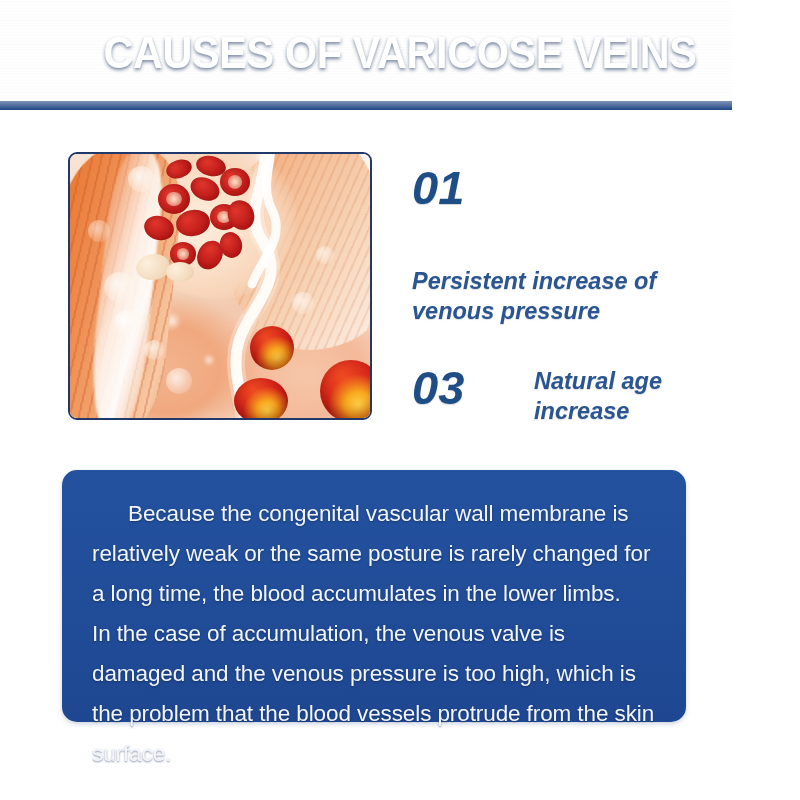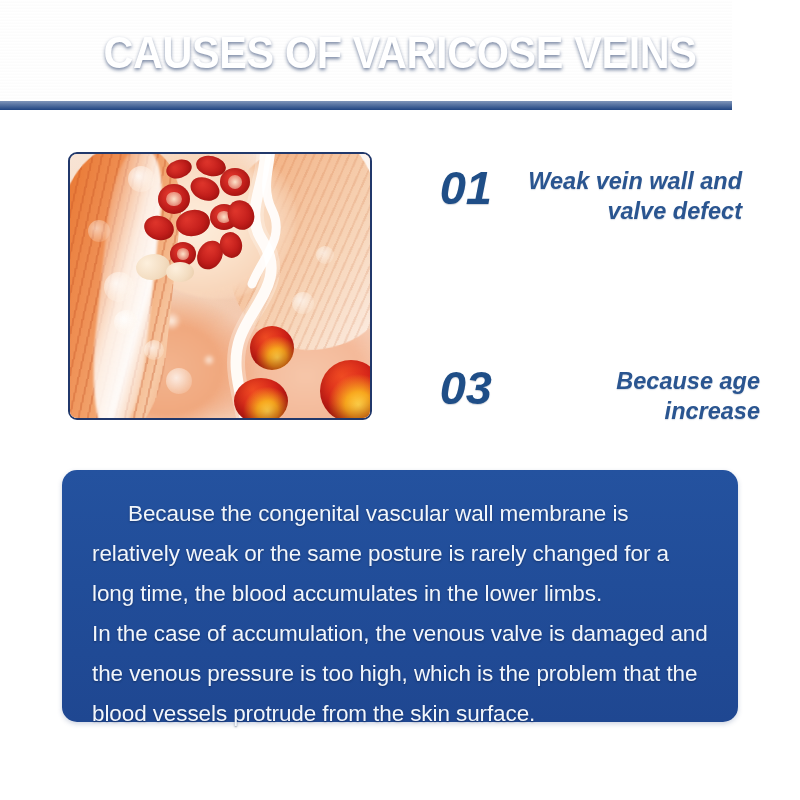--- a/index.html
+++ b/index.html
@@ -221,22 +221,21 @@
   .causes {
     position: absolute;
     left: 400px;
     top: 150px;
     width: 360px;
   }
   .cause-row {
     display: flex;
     align-items: flex-start;
     position: absolute;
-    left: 6px;
-    text-align: right;
+    left: 12px;
   }
   .cause-row.r1 { top: 14px; }
   .cause-row.r2 { top: 114px; }
   .cause-row.r3 { top: 214px; gap: 36px; }
   .cause-num {
     font-family: "Liberation Sans", sans-serif;
     font-style: italic;
     font-weight: bold;
     font-size: 47px;
     line-height: 1;
@@ -256,21 +255,21 @@
     padding-top: 3px;
     max-width: 250px;
     text-shadow: 0 1px 1px rgba(130,140,160,0.3);
   }
 
   
   .panel {
     position: absolute;
     left: 62px;
     top: 470px;
-    width: 676px;
+    width: 624px;
     height: 252px;
     background: linear-gradient(180deg, #24529f 0%, #214d99 45%, #1f4791 100%);
     border-radius: 15px;
     box-sizing: border-box;
     padding: 24px 26px 18px 30px;
     box-shadow: 0 2px 5px rgba(30,60,120,0.22);
   }
   .panel-text {
     color: #f2f6fb;
     font-family: "Liberation Sans", sans-serif;
@@ -332,26 +331,26 @@
   <div class="bokeh" style="left:74px;  top:186px; width:20px; height:20px; opacity:.75;"></div>
   <div class="bokeh" style="left:96px;  top:214px; width:26px; height:26px; opacity:.8;"></div>
   <div class="bokeh" style="left:222px; top:138px; width:22px; height:22px; opacity:.7;"></div>
   <div class="bokeh" style="left:246px; top:92px;  width:18px; height:18px; opacity:.65;"></div>
   <div class="bokeh" style="left:18px;  top:66px;  width:22px; height:22px; opacity:.6;"></div>
 </div>
 
 <div class="causes">
   <div class="cause-row r1">
     <div class="cause-num">01</div>
-    <div class="cause-text">Weak vein wall and valve defect</div>
   </div>
   <div class="cause-row r2">
+    <div class="cause-text">Persistent increase of venous pressure</div>
   </div>
   <div class="cause-row r3">
     <div class="cause-num">03</div>
-    <div class="cause-text">Because age increase</div>
+    <div class="cause-text">Natural age increase</div>
   </div>
 </div>
 
 <div class="panel">
   <div class="panel-text">Because the congenital vascular wall membrane is relatively weak or the same posture is rarely changed for a long time, the blood accumulates in the lower limbs.
 In the case of accumulation, the venous valve is damaged and the venous pressure is too high, which is the problem that the blood vessels protrude from the skin surface.</div>
 </div>
 
 </body></html>

